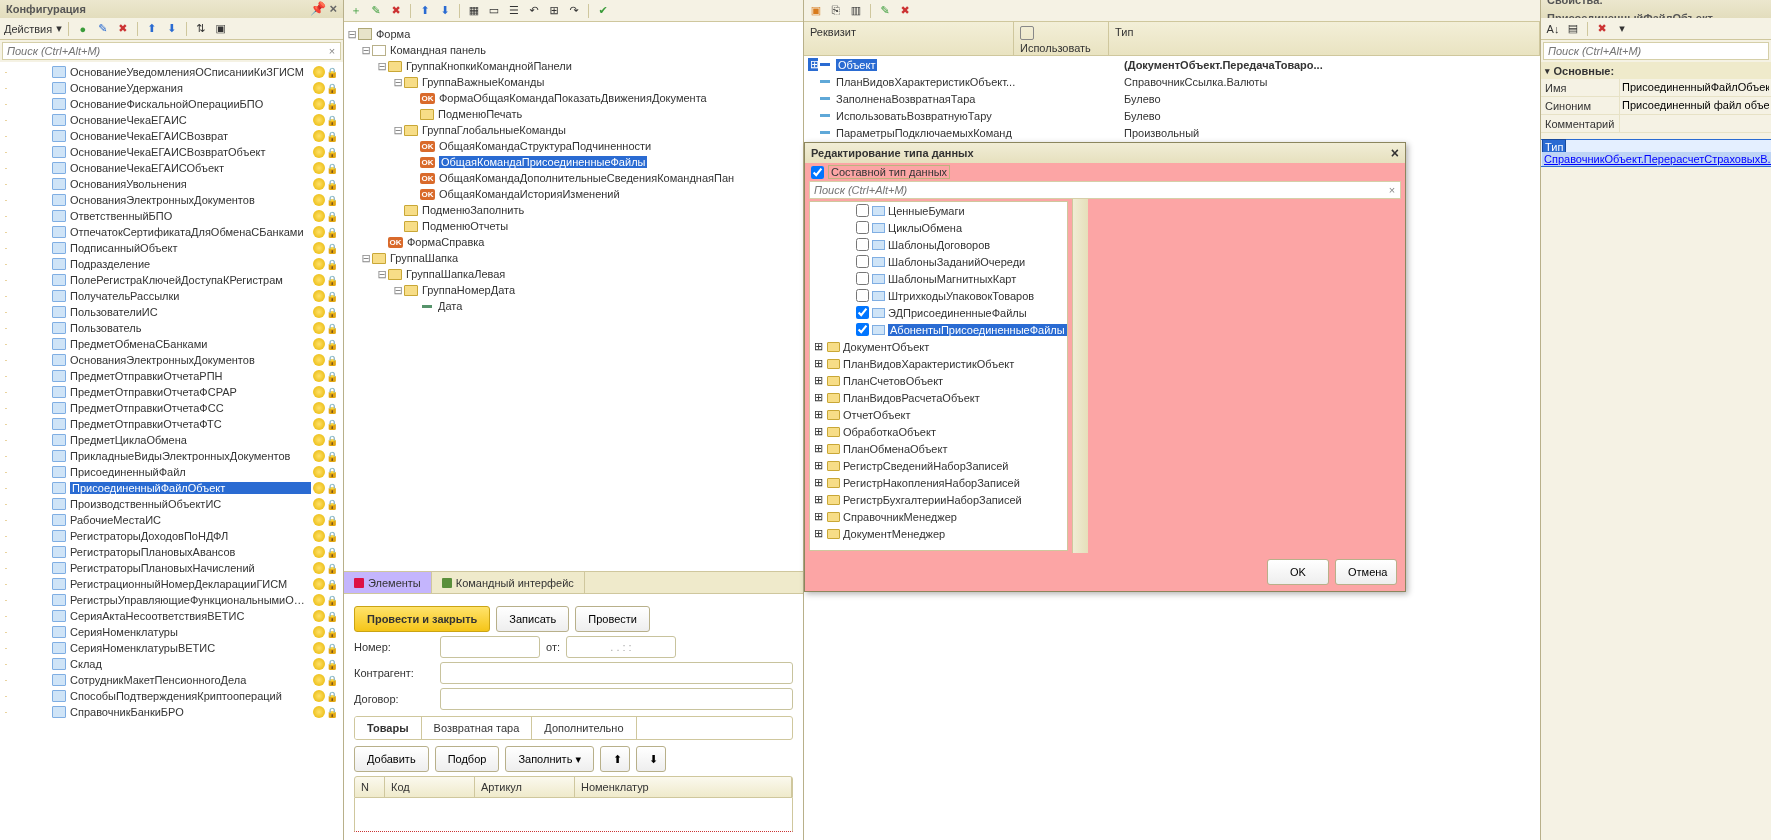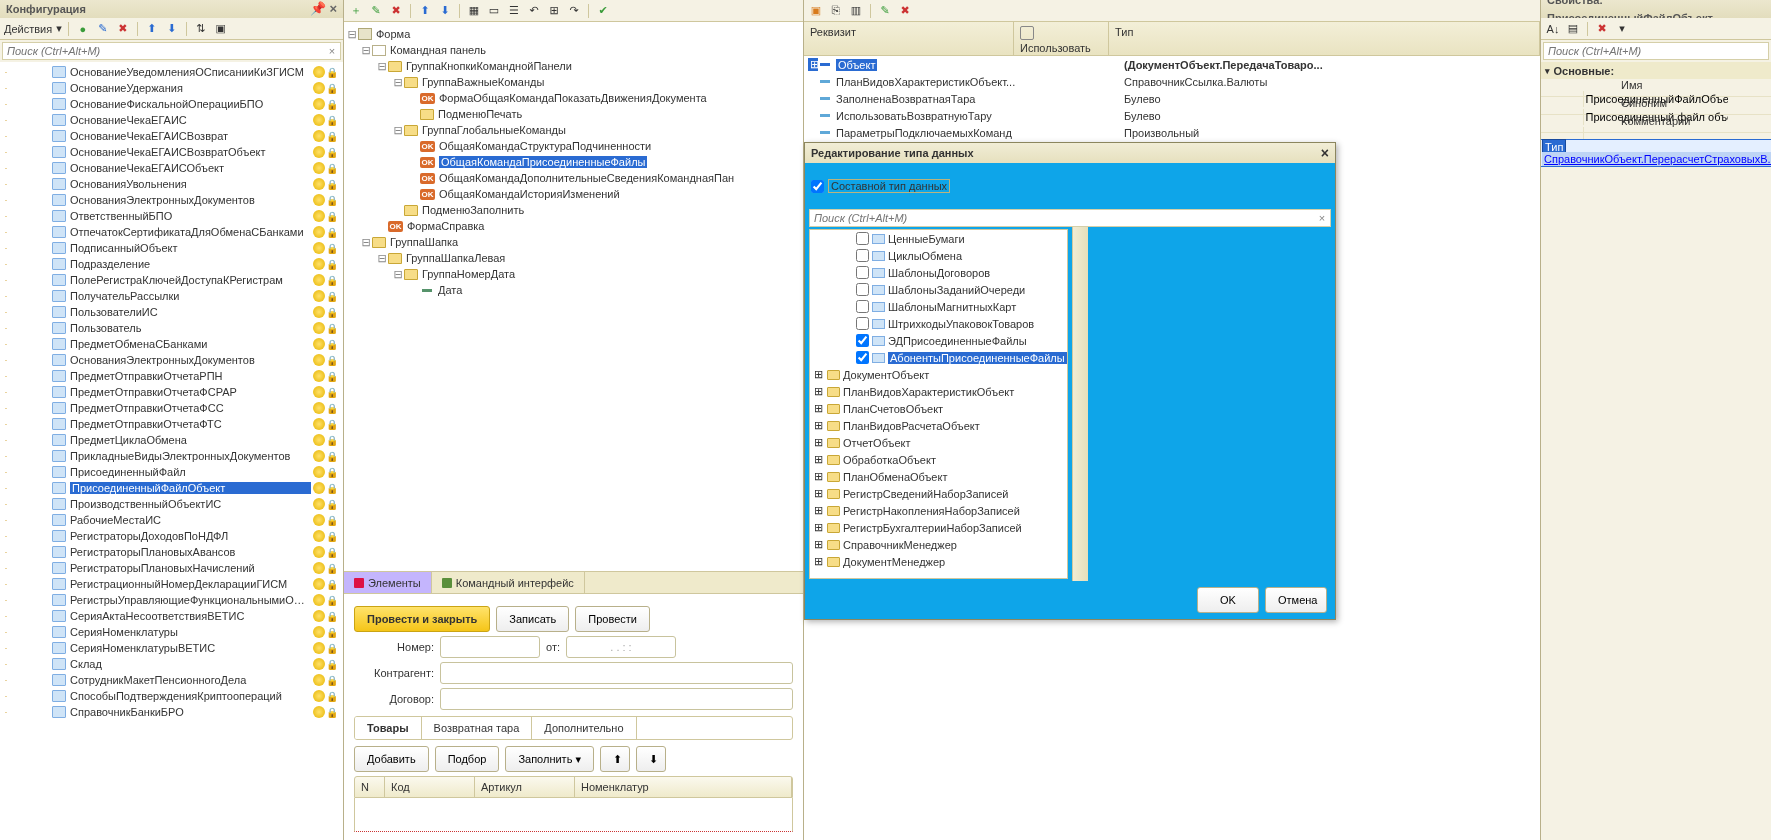--- a/index.html
+++ b/index.html
@@ -51,55 +51,55 @@
 
 .btabs { display:flex; background:#efeacb; border-top:1px solid #cfc79d; height:22px;}
 .btab { padding:3px 10px; display:flex; gap:4px; align-items:center; border-right:1px solid #cfc79d;}
 .btab.active { background:#c4b5fd; font-weight:normal;}
 .btab .dot{ width:10px;height:10px;background:#d14; border-radius:1px;}
 .btab .dot2{ width:10px;height:10px;background:#5a8f3b;border-radius:1px;}
 
 
 .form-prev{ border-top:1px solid #cfc79d; padding:8px 10px; background:#fff; flex-shrink:0;}
 .fprow{ display:flex; align-items:center; margin:4px 0; gap:6px;}
-.fp-label{ width:80px;text-align:right;}
+.fp-label{ width:80px;}
 .fp-input{ flex:1; height:22px; border:1px solid #c8c39d; background:#fff; border-radius:3px;}
 .btn{ height:26px; padding:0 12px; border:1px solid #b8b08a; border-radius:3px; background:linear-gradient(#fff,#eee); cursor:default;}
 .btn.yellow{ background:linear-gradient(#ffe36b,#f5c518); border-color:#caa414; font-weight:bold; color:#333;}
 .tabs2{ display:flex; border:1px solid #cfc79d; border-radius:3px; overflow:hidden; margin:6px 0;}
 .tab2{ padding:5px 12px; border-right:1px solid #cfc79d;}
 .tab2.active{ background:#fff; font-weight:bold;}
 .tablehdr{ display:flex; border:1px solid #cfc79d; background:linear-gradient(#fbf9ee,#efeacb); height:22px; border-radius:3px 3px 0 0;}
 .th{ padding:4px 6px; border-right:1px solid #cfc79d;}
 
 
 .req-hdr{ display:flex; background:linear-gradient(#f3efd8,#e9e3c1); height:34px; border-bottom:1px solid #cfc79d;}
 .req-hdr > div{ padding:4px 6px; border-right:1px solid #cfc79d;}
 .req-row{ display:flex; align-items:center; height:17px; padding-left:4px;}
 .req-row .ic-attr{ background:#5fa8d8; height:3px;}
 .req-row.sel span{ background:#2a6bd2; color:#fff; padding:0 2px;}
 .req-cols{ display:flex;}
 .req-cols > div:first-child{ width:200px;}
 
 
-.prop-row{ display:flex; align-items:center; height:18px; border-bottom:1px solid #e7e2c6;flex-direction:column;}
+.prop-row{ display:flex; align-items:center; height:18px; border-bottom:1px solid #e7e2c6;}
 .prop-row .plabel{ width:78px; padding-left:4px;}
 .prop-row .pval{ flex:1; border-left:1px solid #e7e2c6; padding:2px; height:100%;}
 .prop-row .pval input{ width:100%; border:none; outline:none; background:transparent;}
 .pheader{ background:#efeacb; font-weight:bold; padding:2px 4px; height:17px; display:flex; align-items:center;}
 .pheader::before{ content:"▾"; margin-right:4px; font-size:9px;}
 .tag{ background:#2a6bd2; color:#fff; padding:1px 2px; border:1px solid #174a9e;}
 .tag-link{ color:#00f; text-decoration:underline; background:#bed4f5; padding:1px 2px;}
 .bluewrap{ border-top:1px solid #2a6bd2; border-bottom:1px solid #2a6bd2; background:#e4efff; padding:1px;}
 
 
-.modal{ position:absolute; top:142px; left:0; right:-422px; width:532px; background:#0ea5e9; border:1px solid #8c865e; box-shadow:2px 2px 6px rgba(0,0,0,.3); z-index:50;}
+.modal{ position:absolute; top:142px; left:0; right:-422px; width:602px; background:#fca5a5; border:1px solid #8c865e; box-shadow:2px 2px 6px rgba(0,0,0,.3); z-index:50;}
 .modal-title{ display:flex; justify-content:space-between; align-items:center; height:20px; padding:0 6px; background:linear-gradient(#f1edd6,#e6e0be); font-weight:bold;}
 .modal-title .x{ font-size:14px; cursor:default;}
-.chkline{ display:flex; align-items:flex-end; gap:4px; padding:16px 6px;}
+.chkline{ display:flex; align-items:flex-end; gap:4px; padding:2px 6px;}
 .chkline input[type=checkbox]{ margin:0;}
 .chkline .boxed{ border:1px solid #bcb37e; padding:0 2px;}
 .typetree{ background:#fff; border:1px solid #cfc79d; margin:2px 4px; height:350px; overflow:auto;}
 .tt-row{ display:flex; align-items:center; height:17px; gap:3px; padding-left:4px;}
 .tt-row .exp{ width:10px;}
 .tt-row input[type=checkbox]{ margin:0;}
 .tt-row .fold{ width:13px; height:10px; background:#f7dd87; border:1px solid #c9a736; border-radius:1px;}
 .tt-row .tbl{ width:13px; height:10px; background:#cfe4f7; border:1px solid #7faee3;}
 .tt-row.sel span.lbl{ background:#2a6bd2; color:#fff; padding:0 2px;}
 .modal-btns{ display:flex; justify-content:flex-end; gap:6px; padding:6px 8px;}
@@ -542,20 +542,25 @@
     <div class="ft-row" style="padding-left:64px">
         <span class="exp"></span>
         <span class="ic-ok">OK</span>
         <span class="txt">ОбщаяКомандаИсторияИзменений</span>
       </div>
     <div class="ft-row" style="padding-left:48px">
         <span class="exp"></span>
         <span class="ic-folder"></span>
         <span class="txt">ПодменюЗаполнить</span>
       </div>
+    <div class="ft-row" style="padding-left:48px">
+        <span class="exp"></span>
+        <span class="ic-folder"></span>
+        <span class="txt">ПодменюОтчеты</span>
+      </div>
     <div class="ft-row" style="padding-left:32px">
         <span class="exp"></span>
         <span class="ic-ok">OK</span>
         <span class="txt">ФормаСправка</span>
       </div>
     <div class="ft-row" style="padding-left:16px">
         <span class="exp">⊟</span>
         <span class="ic-folder"></span>
         <span class="txt">ГруппаШапка</span>
       </div>

